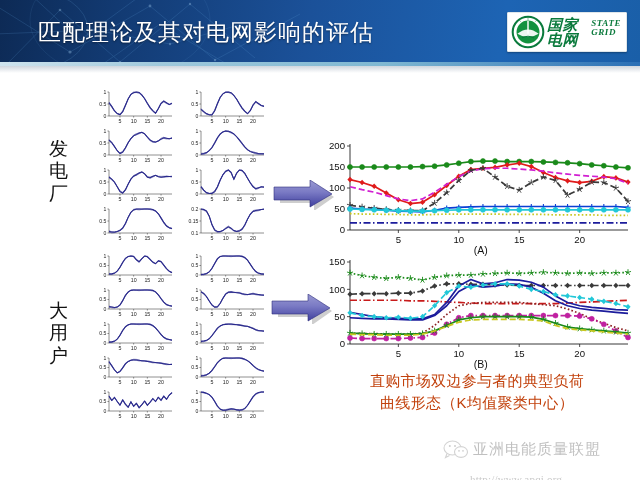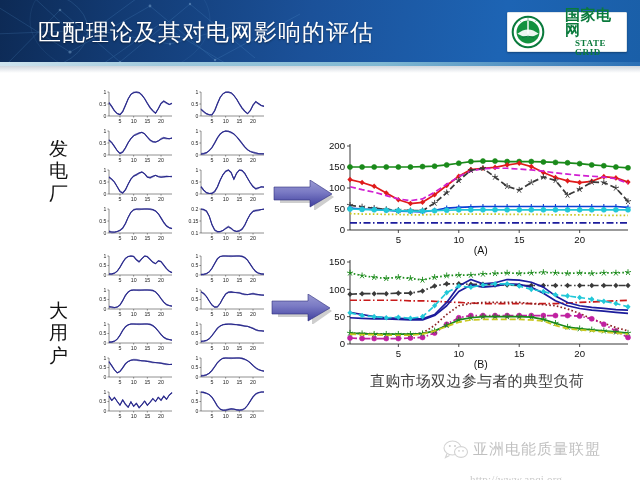--- a/index.html
+++ b/index.html
@@ -31,21 +31,21 @@
     white-space:nowrap;
   }
   .logo{
     position:absolute;right:13px;top:12px;
     width:120px;height:40px;background:#ffffff;
     border:1px solid #dfe6ea;border-radius:1px;
     display:flex;align-items:center;padding:0 3px;box-sizing:border-box;
     box-shadow:0 1px 2px rgba(0,0,0,.3);
   }
   .logo-mark{width:34px;height:34px;flex:0 0 34px;}
-  .logo-txt{display:flex;flex-direction:column;justify-content:center;margin-left:20px;line-height:1;}
+  .logo-txt{display:flex;flex-direction:row;justify-content:center;margin-left:2px;line-height:1;font-style:italic;}
   .logo-cn{font-size:15px;font-weight:bold;color:#0a7a3c;letter-spacing:.5px;}
   .logo-en{font-size:9px;font-weight:bold;color:#0a7a3c;letter-spacing:.6px;
            font-family:"Liberation Serif","DejaVu Serif",serif;margin-top:2px;padding-left:10px;}
 
   
   .vlabel{
     position:absolute;width:46px;text-align:center;
     font-size:19px;color:#111;line-height:1.18;letter-spacing:1px;
   }
   .vlabel span{display:block;}
@@ -63,21 +63,21 @@
   .arrow{position:absolute;width:66px;height:30px;}
 
   
   .bigchart{position:absolute;}
   #chartA{left:316px;top:138px;width:318px;height:118px;}
   #chartB{left:316px;top:254px;width:318px;height:116px;}
 
   
   .caption{
     position:absolute;left:318px;top:370px;width:318px;
-    text-align:center;font-size:15px;color:#404040;line-height:1.45;
+    text-align:center;font-size:15px;color:#c2410c;line-height:1.45;
     letter-spacing:.3px;
   }
   .caption span{display:block;}
 
   
   .wm{position:absolute;left:443px;top:440px;display:flex;align-items:center;opacity:.62;}
   .wm-icon{width:26px;height:19px;flex:0 0 26px;}
   .wm-text{font-size:15px;color:#9a9a9a;letter-spacing:1px;margin-left:4px;}
   .wm-url{
     position:absolute;left:470px;top:450px;
@@ -882,20 +882,21 @@
       <path d="M263.6521739130435 74.69333333333333 L263.65 71.49 M263.6521739130435 74.69333333333333 L266.70 73.70 M263.6521739130435 74.69333333333333 L265.53 77.28 M263.6521739130435 74.69333333333333 L261.77 77.28 M263.6521739130435 74.69333333333333 L260.61 73.70 " stroke="#1a8a1a" stroke-width="0.9" fill="none"></path>
       <path d="M275.7391304347826 75.78666666666666 L275.74 72.59 M275.7391304347826 75.78666666666666 L278.78 74.80 M275.7391304347826 75.78666666666666 L277.62 78.38 M275.7391304347826 75.78666666666666 L273.86 78.38 M275.7391304347826 75.78666666666666 L272.70 74.80 " stroke="#1a8a1a" stroke-width="0.9" fill="none"></path>
       <path d="M287.82608695652175 76.88 L287.83 73.68 M287.82608695652175 76.88 L290.87 75.89 M287.82608695652175 76.88 L289.71 79.47 M287.82608695652175 76.88 L285.95 79.47 M287.82608695652175 76.88 L284.78 75.89 " stroke="#1a8a1a" stroke-width="0.9" fill="none"></path>
       <path d="M299.9130434782609 77.97333333333333 L299.91 74.77 M299.9130434782609 77.97333333333333 L302.96 76.98 M299.9130434782609 77.97333333333333 L301.79 80.56 M299.9130434782609 77.97333333333333 L298.03 80.56 M299.9130434782609 77.97333333333333 L296.87 76.98 " stroke="#1a8a1a" stroke-width="0.9" fill="none"></path>
       <path d="M312 79.06666666666666 L312.00 75.87 M312 79.06666666666666 L315.04 78.08 M312 79.06666666666666 L313.88 81.66 M312 79.06666666666666 L310.12 81.66 M312 79.06666666666666 L308.96 78.08 " stroke="#1a8a1a" stroke-width="0.9" fill="none"></path>
       <path d="M34.00 80.16 L46.09 80.71 L58.17 80.71 L70.26 81.25 L82.35 81.25 L94.43 81.25 L106.52 80.16 L118.61 76.88 L130.70 72.51 L142.78 68.13 L154.87 65.95 L166.96 65.40 L179.04 65.40 L191.13 65.40 L203.22 65.40 L215.30 65.95 L227.39 67.04 L239.48 71.41 L251.57 74.69 L263.65 75.79 L275.74 76.88 L287.83 77.97 L299.91 79.07 L312.00 80.16 " fill="none" stroke="#c8c820" stroke-width="1.7" stroke-linejoin="round" stroke-dasharray="6,3"></path>
     </svg></div>
 
 <div class="caption">
   <span>直购市场双边参与者的典型负荷</span>
+  <span>曲线形态（K均值聚类中心）</span>
 </div>
 
 <div class="wm">
   <svg class="wm-icon" viewBox="0 0 26 19">
     <ellipse cx="9.5" cy="8" rx="8.5" ry="7" fill="none" stroke="#b8b8b8" stroke-width="1.1"></ellipse>
     <path d="M4 13.5 L2.5 17.5 L6.5 15.4" fill="none" stroke="#b8b8b8" stroke-width="1.1"></path>
     <circle cx="6.8" cy="6" r="1" fill="#b0b0b0"></circle>
       <circle cx="12" cy="6" r="1" fill="#b0b0b0"></circle>
     <ellipse cx="18" cy="12" rx="6.5" ry="5.4" fill="#ffffff" stroke="#b8b8b8" stroke-width="1.1"></ellipse>
     <circle cx="16" cy="10.8" r="0.85" fill="#b0b0b0"></circle>

